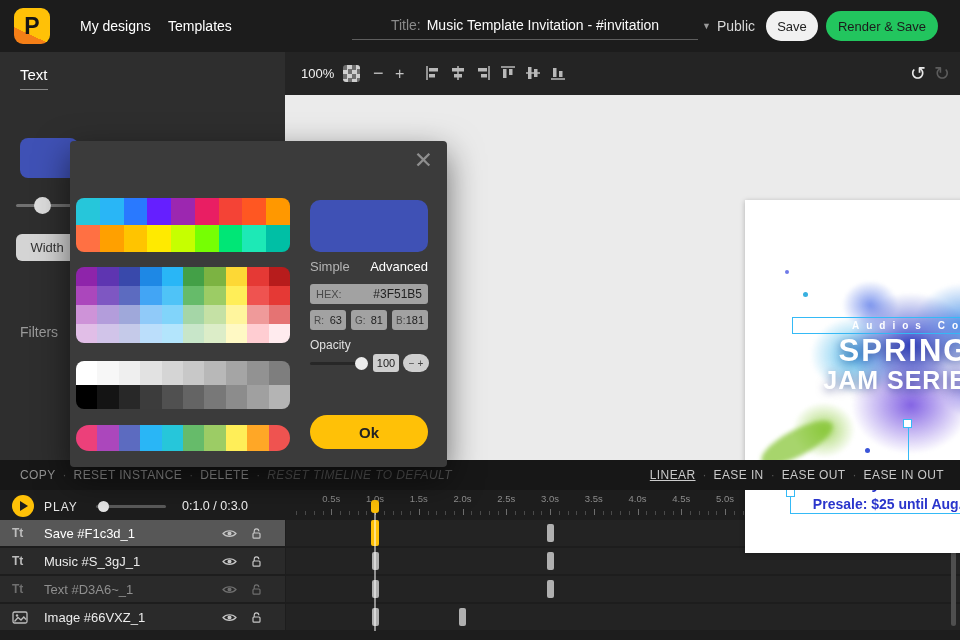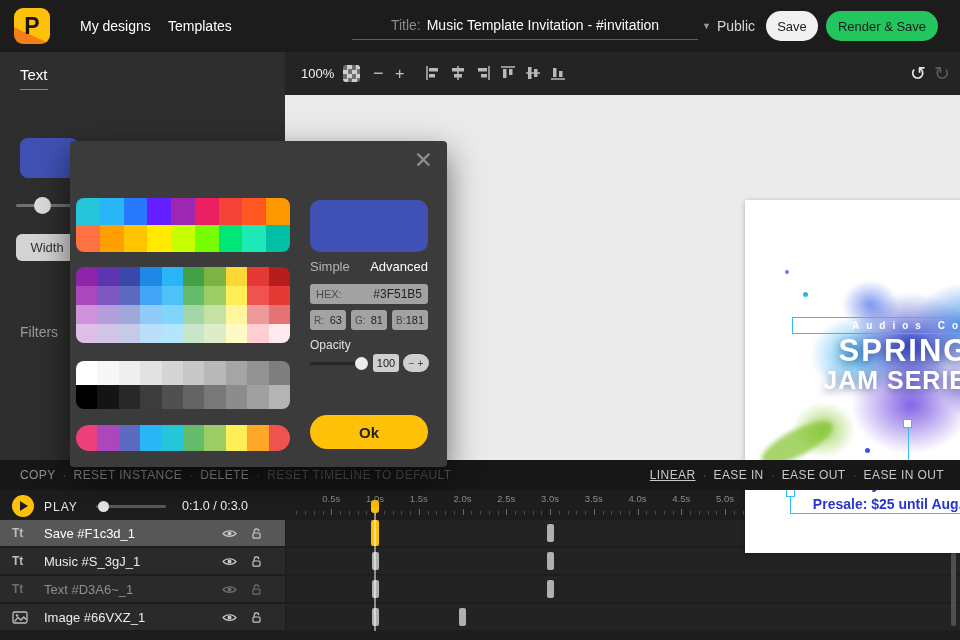--- a/index.html
+++ b/index.html
@@ -105,21 +105,21 @@
   .rot-line{position:absolute;left:162.5px;top:225px;width:1.5px;height:46px;background:#35baf6;}
   .handle{position:absolute;width:9px;height:9px;background:#fff;border:1.5px solid #35baf6;}
   .h-rot{left:158px;top:219px;} .h-left{left:40.5px;top:288px;}
 
   
   .actionbar{position:absolute;left:0;top:460px;width:960px;height:30px;background:#171717;z-index:8;}
   #ab-left{position:absolute;left:20px;top:0;height:30px;display:flex;align-items:center;gap:7px;}
   #ab-right{position:absolute;right:16px;top:0;height:30px;display:flex;align-items:center;gap:7px;}
   .ab-item{color:#929292;font-size:12px;letter-spacing:.4px;cursor:pointer;white-space:nowrap;}
   #ab-right .ab-item{color:#c9c9c9;}
-  .ab-item.dim{color:#555;} .ab-item.uline{text-decoration:underline;}
+  .ab-item.dim{color:#555;font-style:italic;} .ab-item.uline{text-decoration:underline;}
   .ab-sep{color:#555;font-size:12px;}
 
   
   .timeline{position:absolute;left:0;top:490px;width:960px;height:150px;background:#1d1d1d;}
   .play-btn{position:absolute;left:12px;top:5px;width:22px;height:22px;border-radius:50%;background:#FFC107;
     display:flex;align-items:center;justify-content:center;cursor:pointer;}
   .play-tri{width:0;height:0;border-top:5px solid transparent;border-bottom:5px solid transparent;border-left:8px solid #1d1d1d;margin-left:2px;}
   .play-label{position:absolute;left:44px;top:10px;color:#e8e8e8;font-size:12px;letter-spacing:1px;}
   .tl-slider{position:absolute;left:96px;top:15px;width:70px;height:3px;background:#5a5a5a;border-radius:2px;}
   .tl-knob{position:absolute;left:2px;top:-4px;width:11px;height:11px;border-radius:50%;background:#e6e6e6;cursor:pointer;}

